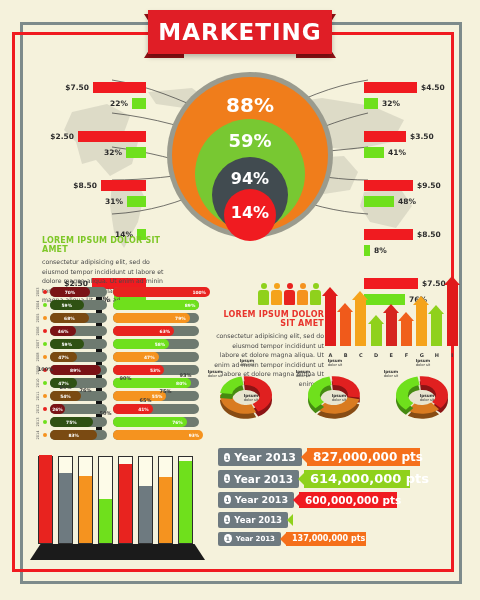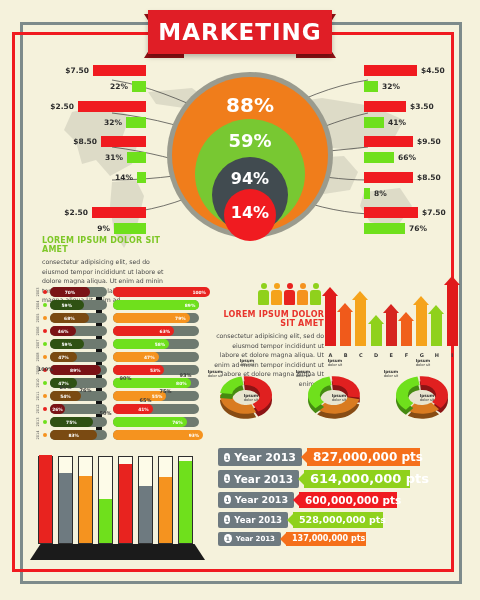--- a/index.html
+++ b/index.html
@@ -52,21 +52,21 @@
     font-weight:bold; font-family:"DejaVu Sans", sans-serif;
   }
   .l88{ top:21px; font-size:20px; }
   .l59{ top:58px; font-size:18px; }
   .l27{ top:97px; font-size:16px; }
   .l14{ top:131px; font-size:16px; }
   
   .side{ position:absolute; width:118px; }
   .side.left{ left:28px; top:64px; }
   .side.right{ left:364px; top:64px; }
-  .srow{ height:32px; margin-bottom:3.5px; position:relative; }
+  .srow{ height:32px; margin-bottom:3.5px; position:relative;margin-top:17px; }
   .bar-line{ display:flex; align-items:center; height:13px; }
   .bar-line.rt{ justify-content:flex-end; }
   .side.right .bar-line{ justify-content:flex-start; }
   .sval{ font-size:7.5px; font-weight:bold; color:#2c2c2c;
          font-family:"DejaVu Sans", sans-serif; white-space:nowrap; }
   .sbar{ height:11px; }
   .sbar.red{ background:#f01b20; }
   .sbar.grn{ background:#6fe01c; }
   .side.left .sval{ margin-right:4px; }
   .side.left .sbar{ margin-left:0; }
@@ -291,21 +291,21 @@
         <span class="sval">41%</span>
       </div>
     </div>
     <div class="srow">
       <div class="bar-line">
         <span class="sbar red" style="width:49px"></span>
         <span class="sval">$9.50</span>
       </div>
       <div class="bar-line" style="margin-top:3px">
         <span class="sbar grn" style="width:30px"></span>
-        <span class="sval">66%</span>
+        <span class="sval">48%</span>
       </div>
     </div>
     <div class="srow">
       <div class="bar-line">
         <span class="sbar red" style="width:49px"></span>
         <span class="sval">$8.50</span>
       </div>
       <div class="bar-line" style="margin-top:3px">
         <span class="sbar grn" style="width:6px"></span>
         <span class="sval">8%</span>
@@ -706,21 +706,20 @@
       </span>
       <span class="yarrow" style="border-right:6px solid #f01b20"></span>
       <span class="yval" style="background:#f01b20;width:98px;height:16.5px;font-size:10.5px">600,000,000 pts</span>
     </div>
     <div class="yrow">
       <span class="ybadge" style="width:70px;height:15.5px">
         <span class="ynum">1</span>
         <span class="ylabel" style="font-size:8.5px">Year 2013</span>
       </span>
       <span class="yarrow" style="border-right:6px solid #8fd11c"></span>
-      <span class="yval" style="background:#8fd11c;width:90px;height:15.5px;font-size:9.5px">528,000,000 pts</span>
     </div>
     <div class="yrow">
       <span class="ybadge" style="width:63px;height:14px">
         <span class="ynum">1</span>
         <span class="ylabel" style="font-size:7px">Year 2013</span>
       </span>
       <span class="yarrow" style="border-right:6px solid #f5701b"></span>
       <span class="yval" style="background:#f5701b;width:80px;height:14px;font-size:8px">137,000,000 pts</span>
     </div>
   </div>

